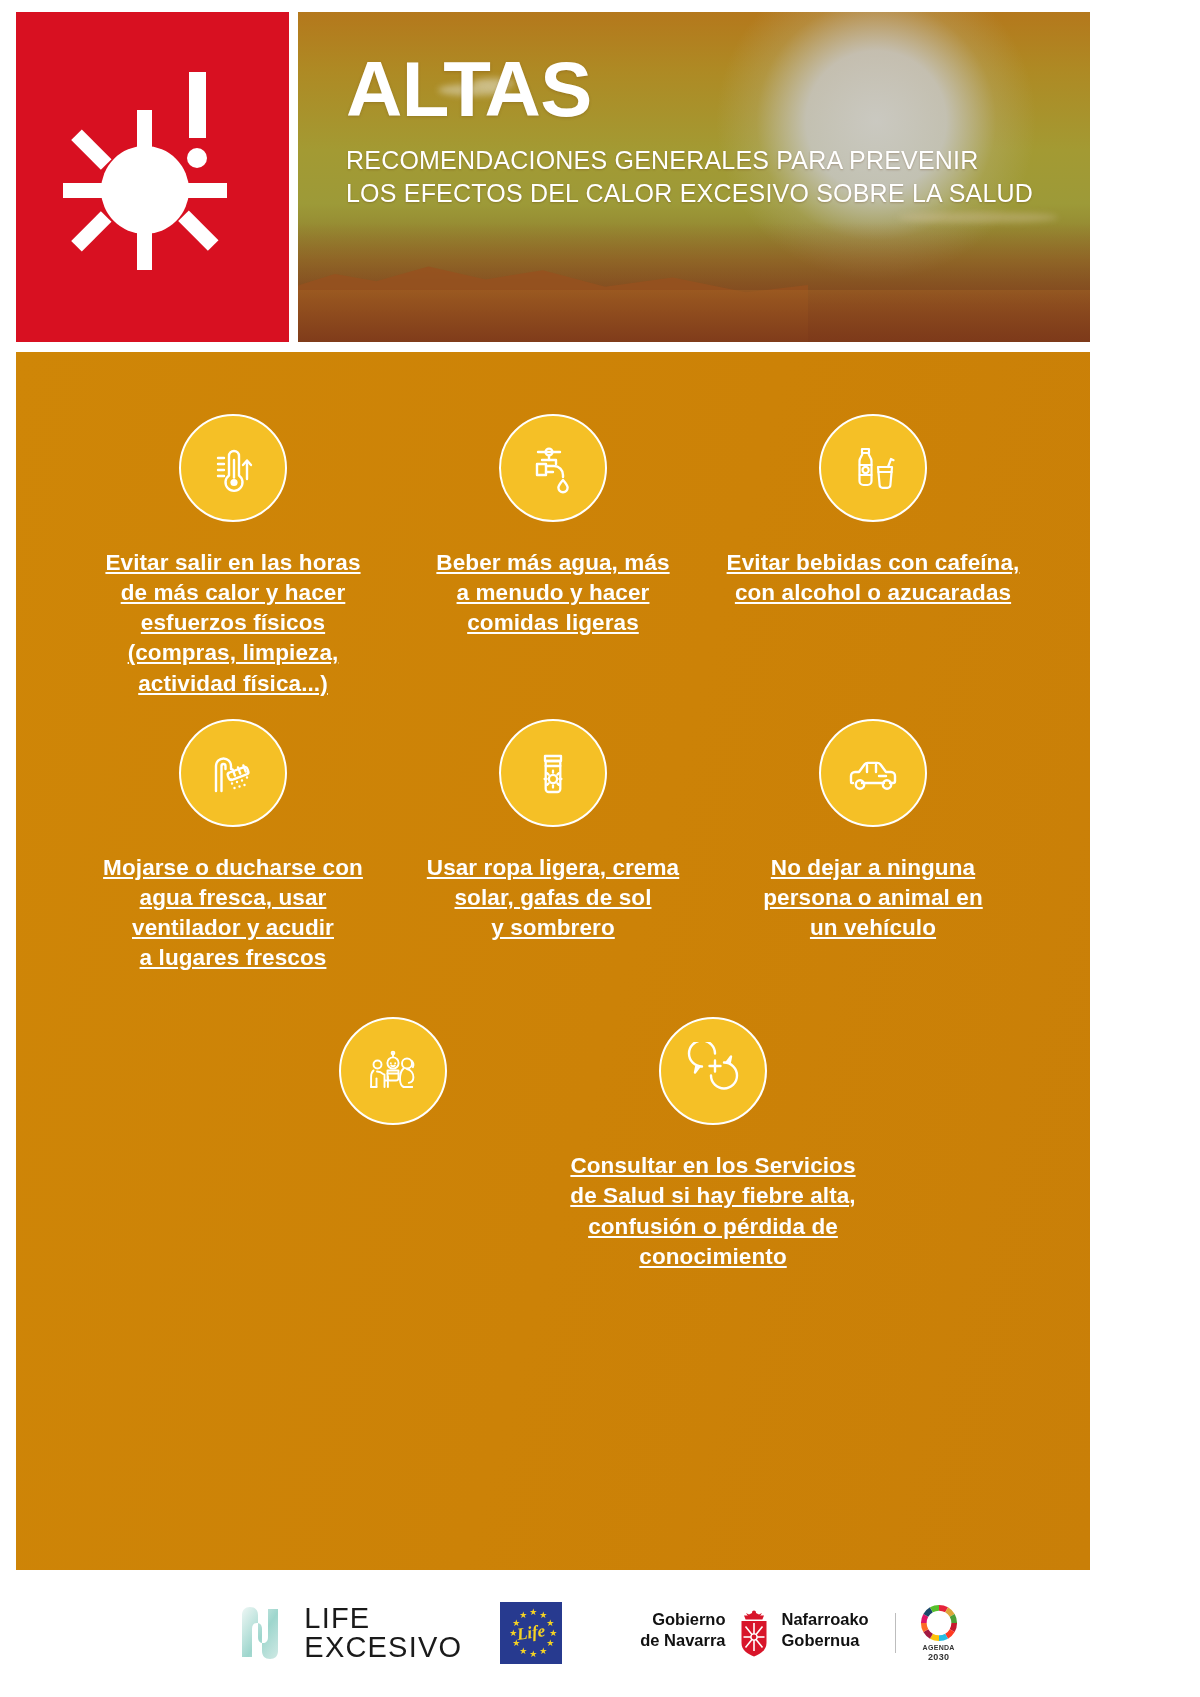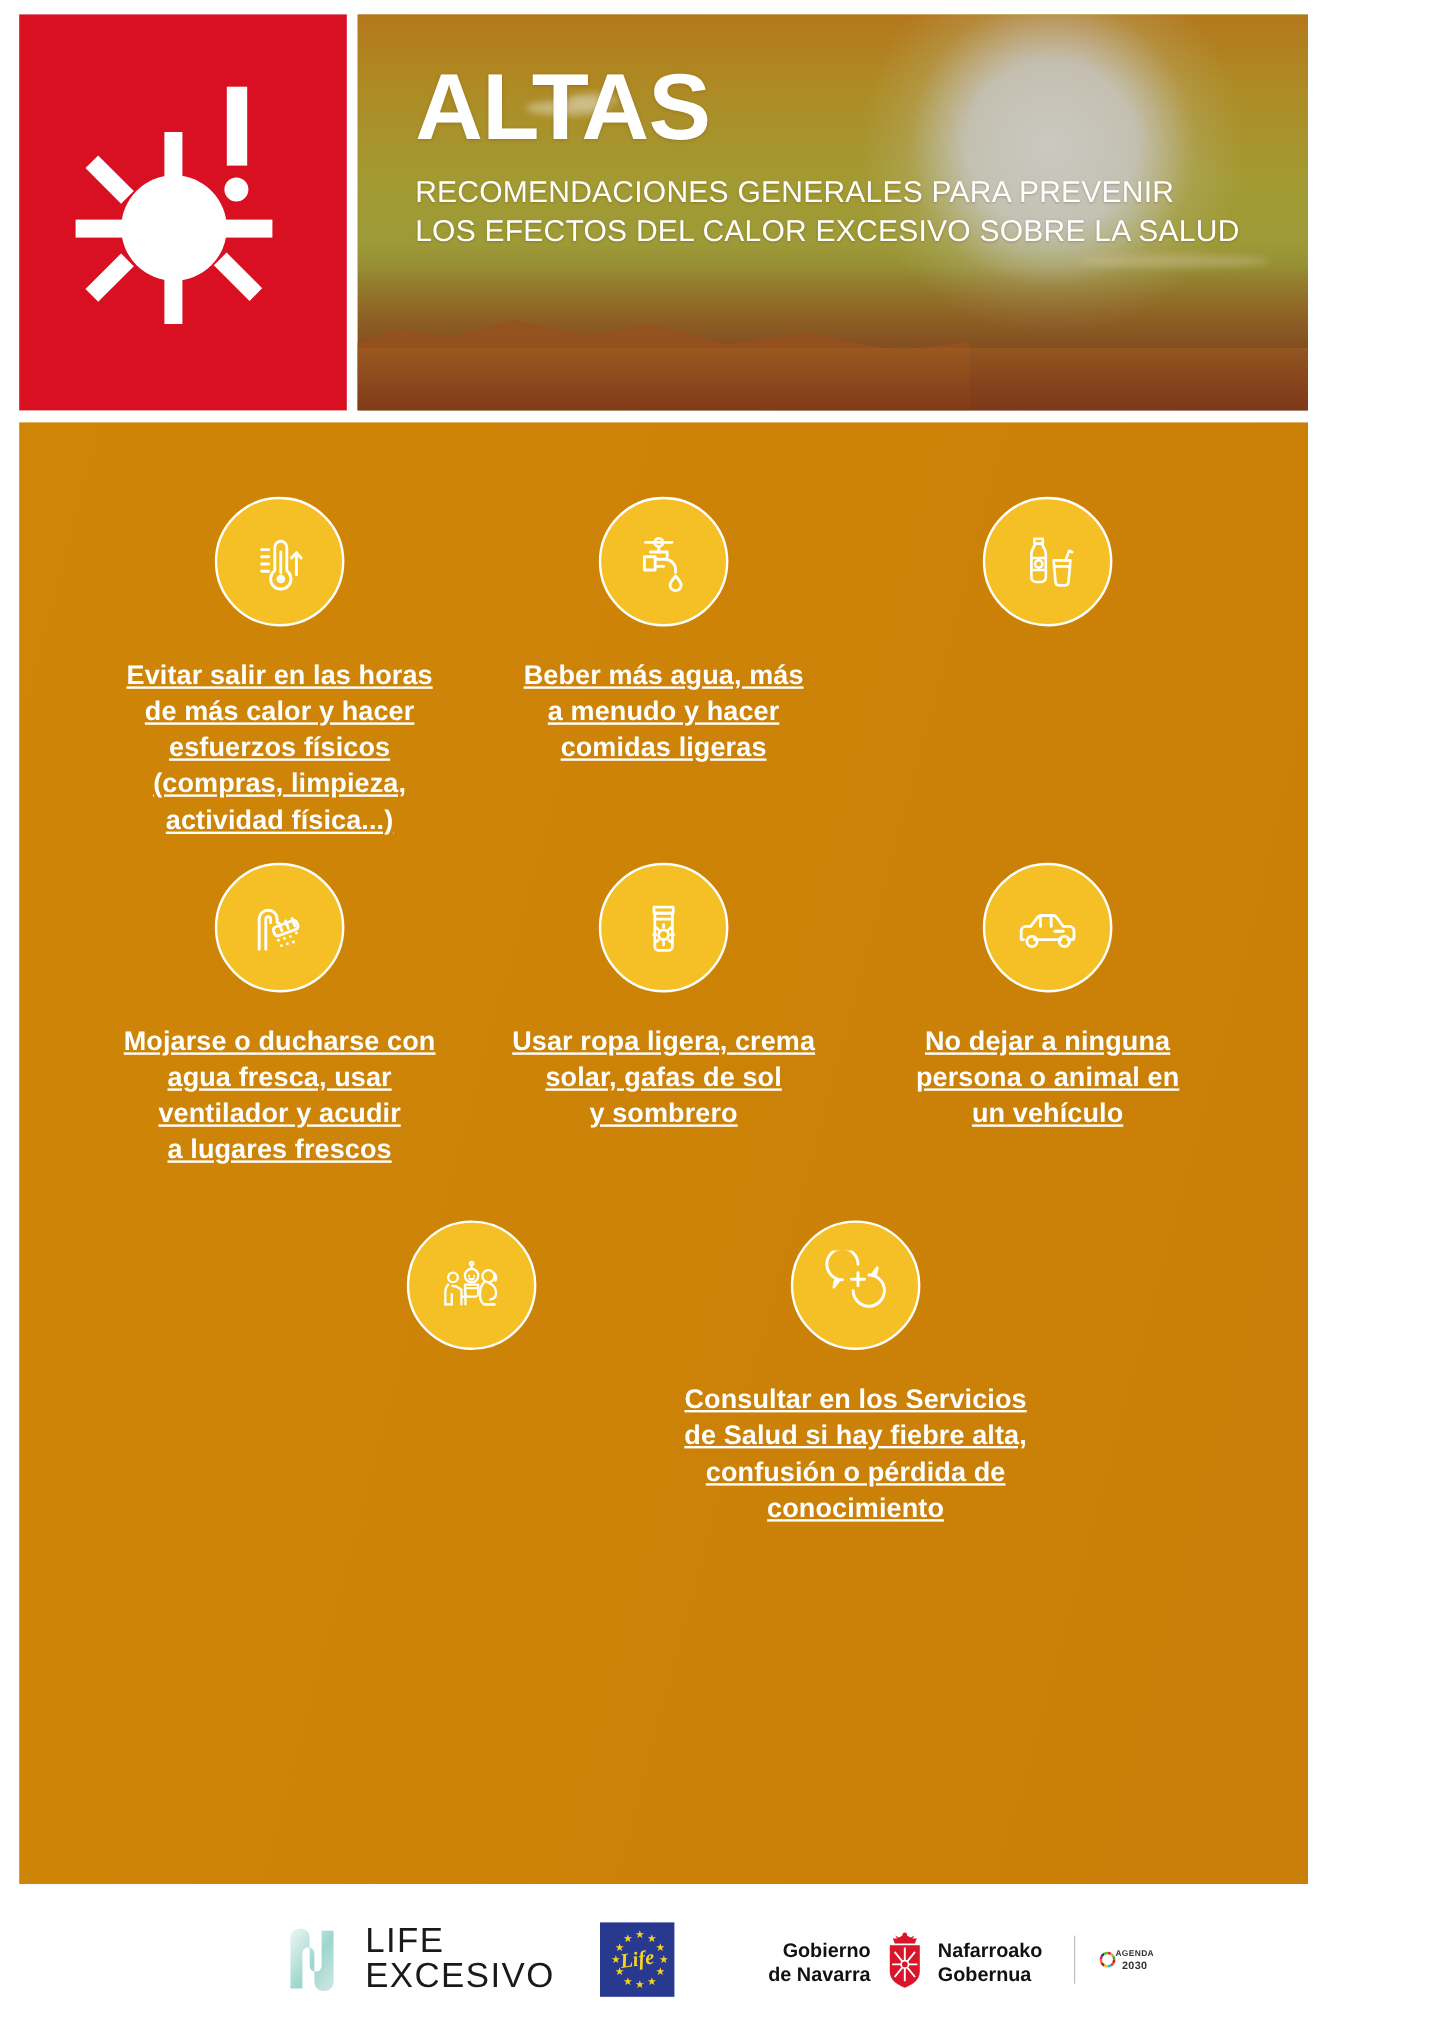--- a/index.html
+++ b/index.html
@@ -228,21 +228,21 @@
     top: 50%;
     transform: translate(-50%,-50%) rotate(-8deg);
     color: #f5d324;
     font-family: "Liberation Serif", serif;
     font-style: italic;
     font-size: 17px;
     font-weight: bold;
   }
   .logo-gov {
     display: flex;
-    align-items: flex-end;
+    align-items: flex-start;
     margin-left: 78px;
     gap: 8px;
   }
   .gov-txt {
     display: flex;
     flex-direction: column;
     font-size: 16.5px;
     font-weight: bold;
     color: #111111;
     line-height: 1.25;
@@ -250,21 +250,21 @@
   .gov-txt.right { text-align: left; }
   .gov-txt.left { text-align: right; }
   .navarra-shield {
     width: 40px;
     height: 48px;
   }
   .sdg {
     margin-left: 20px;
     width: 46px;
     display: flex;
-    flex-direction: row;
+    flex-direction: column;
     align-items: center;
   }
   .sdg-wheel {
     width: 38px;
     height: 38px;
   }
   .sdg-label {
     font-size: 7px;
     font-weight: bold;
     color: #333333;
@@ -370,20 +370,22 @@
             <svg width="58" height="58" viewBox="0 0 58 58" fill="none" stroke="#ffffff" stroke-width="2.2" stroke-linecap="round" stroke-linejoin="round">
               <path d="M18 10h7v4h-7z"></path>
               <path d="M18.5 14c0 3-3 4.4-3 8v20a4 4 0 0 0 4 4h4a4 4 0 0 0 4-4V22c0-3.6-3-5-3-8"></path>
               <path d="M15.8 26h11.6M15.8 36h11.6"></path>
               <circle cx="21.6" cy="31" r="3.1"></circle>
               <path d="M34 28h14l-1.6 18a3 3 0 0 1-3 2.8h-4.8a3 3 0 0 1-3-2.8z"></path>
               <path d="M34.4 33h13.2"></path>
               <path d="M44 28l3-8 2.5 1.2"></path>
             </svg>
           </div>
+          <div class="card-text">Evitar bebidas con cafeína,
+con alcohol o azucaradas</div>
         </div>
       </div>
 
       <div class="row row2">
 
         <div class="card">
           <div class="icon-circle">
             <svg width="58" height="58" viewBox="0 0 58 58" fill="none" stroke="#ffffff" stroke-width="2.4" stroke-linecap="round" stroke-linejoin="round">
               <path d="M12 47V22a7.5 7.5 0 0 1 15 0v3"></path>
               <path d="M17.5 47V22a2 2 0 0 1 4 0v3"></path>

